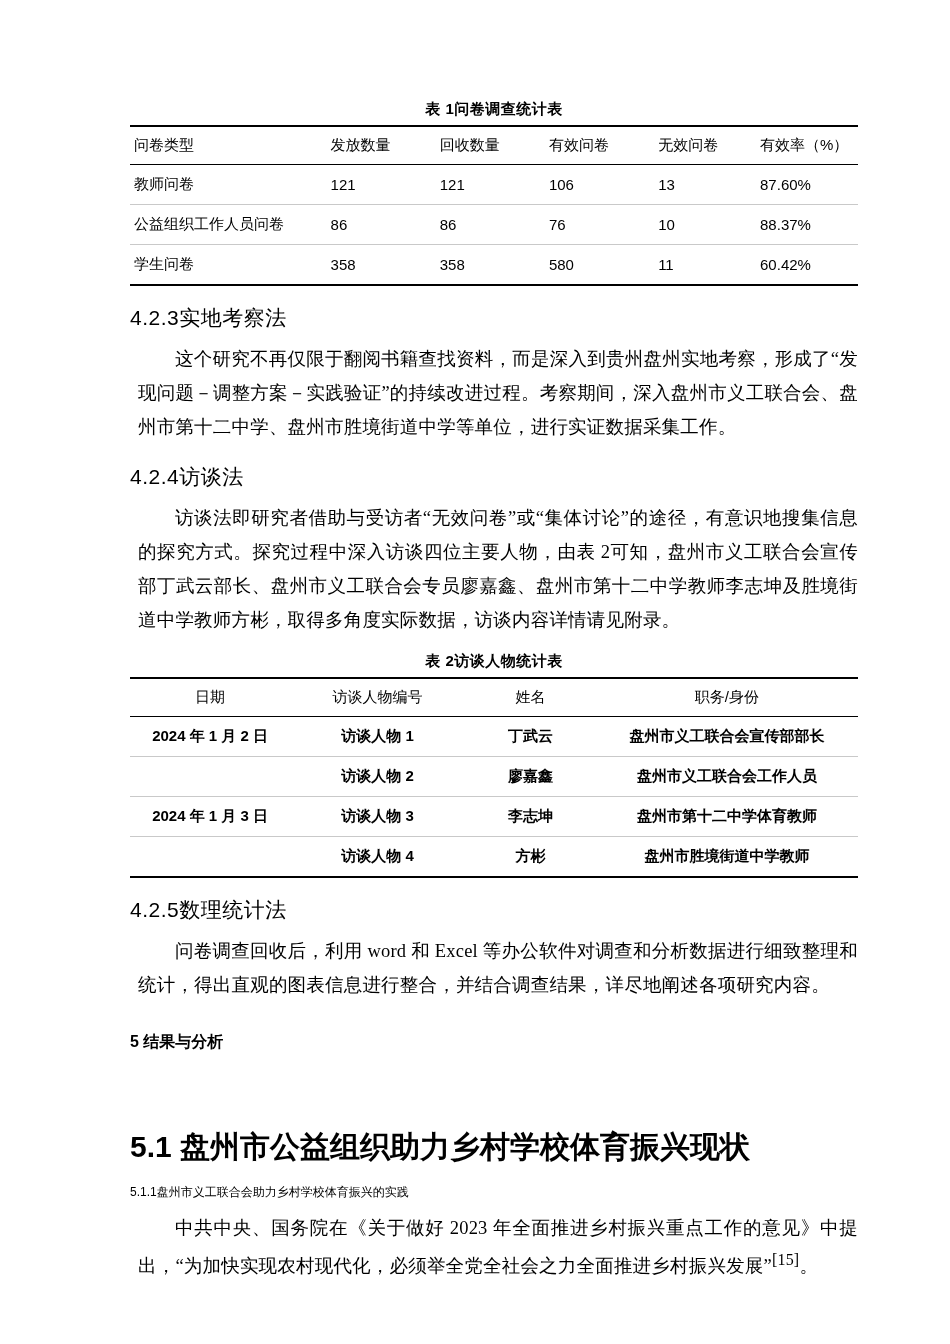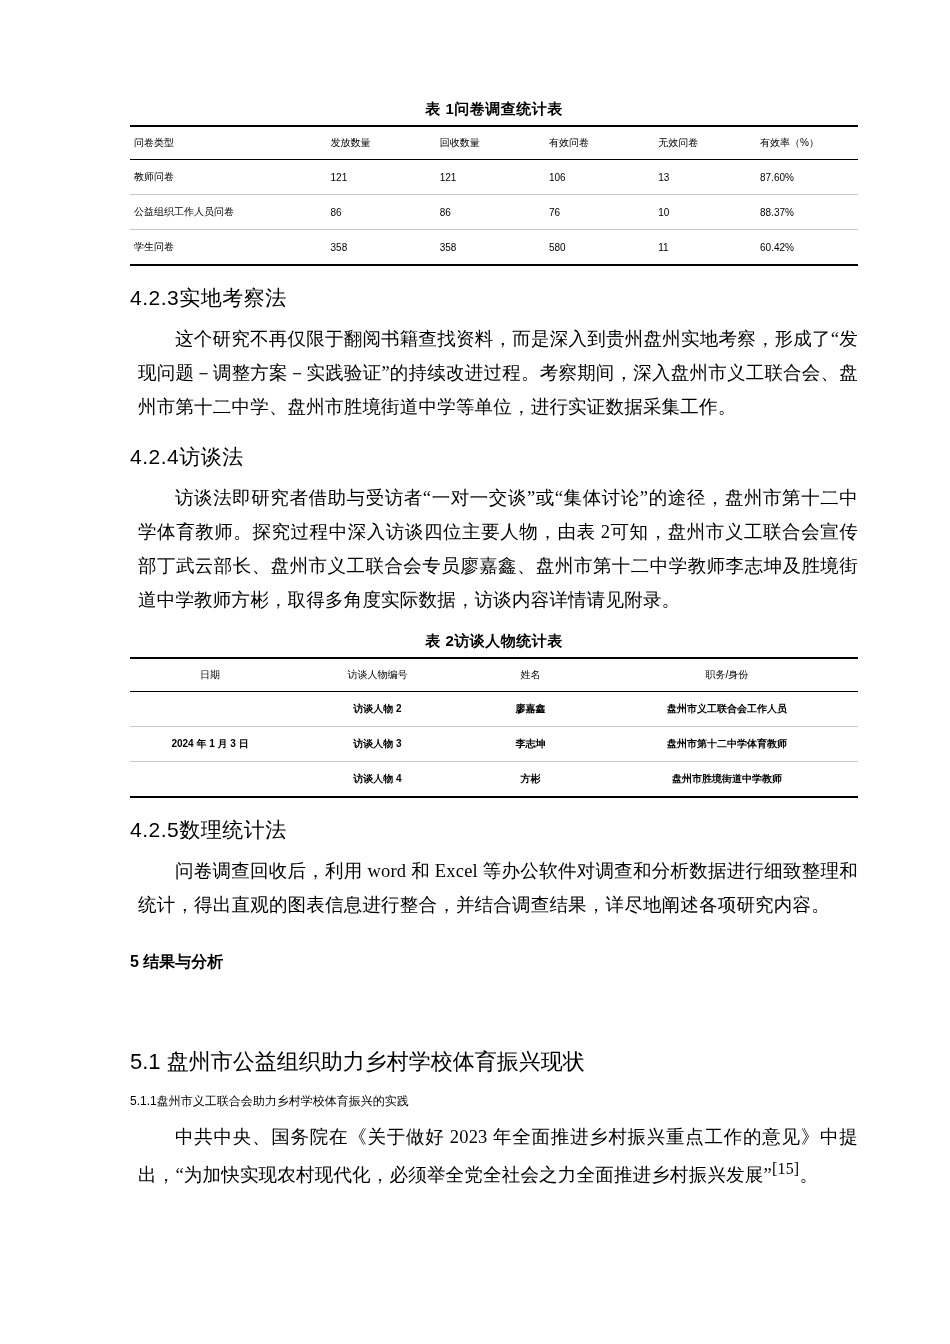--- a/index.html
+++ b/index.html
@@ -28,21 +28,21 @@
     font-family: "Liberation Sans", sans-serif;
     font-size: 15px;
     font-weight: bold;
     margin: 0 0 6px 0;
     letter-spacing: 0.5px;
   }
   table.doc-table {
     width: 100%;
     border-collapse: collapse;
     font-family: "Liberation Sans", sans-serif;
-    font-size: 10px;
+    font-size: 15px;
   }
   table.doc-table thead th {
     font-weight: normal;
     text-align: left;
     padding: 9px 4px 9px 4px;
     border-top: 2.2px solid #000;
     border-bottom: 1.1px solid #000;
     white-space: nowrap;
   }
   table.doc-table tbody td {
@@ -82,22 +82,22 @@
     letter-spacing: 0.5px;
   }
   h2.sec-big {
     font-family: "Liberation Sans", sans-serif;
     font-size: 16px;
     font-weight: bold;
     margin: 30px 0 18px 0;
   }
   h3.sec-mid {
     font-family: "Liberation Sans", sans-serif;
-    font-size: 22px;
-    font-weight: normal;
+    font-size: 30px;
+    font-weight: bold;
     margin: 34px 0 12px 0;
   }
   h4.sec-sub {
     font-family: "Liberation Sans", sans-serif;
     font-size: 12px;
     font-weight: normal;
     margin: 16px 0 10px 0;
   }
 
   
@@ -167,41 +167,47 @@
           <td>60.42%</td>
         </tr>
       </tbody>
     </table>
   </div>
 
   <h3 class="sec">4.2.3实地考察法</h3>
   <p class="body">这个研究不再仅限于翻阅书籍查找资料，而是深入到贵州盘州实地考察，形成了“发现问题－调整方案－实践验证”的持续改进过程。考察期间，深入盘州市义工联合会、盘州市第十二中学、盘州市胜境街道中学等单位，进行实证数据采集工作。</p>
 
   <h3 class="sec">4.2.4访谈法</h3>
-  <p class="body">访谈法即研究者借助与受访者“一对一交谈”或“集体讨论”的途径，盘州市第十二中学体育教师。探究过程中深入访谈四位主要人物，由表 2可知，盘州市义工联合会宣传部丁武云部长、盘州市义工联合会专员廖嘉鑫、盘州市第十二中学教师李志坤及胜境街道中学教师方彬，取得多角度实际数据，访谈内容详情请见附录。</p>
+  <p class="body">访谈法即研究者借助与受访者“无效问卷”或“集体讨论”的途径，有意识地搜集信息的探究方式。探究过程中深入访谈四位主要人物，由表 2可知，盘州市义工联合会宣传部丁武云部长、盘州市义工联合会专员廖嘉鑫、盘州市第十二中学教师李志坤及胜境街道中学教师方彬，取得多角度实际数据，访谈内容详情请见附录。</p>
 
   <div>
     <div class="table-caption">表 2访谈人物统计表</div>
     <table class="doc-table t2">
       <colgroup>
           <col class="c0">
           <col class="c1">
           <col class="c2">
           <col class="c3">
         </colgroup>
       <thead>
         <tr>
           <th>日期</th>
           <th>访谈人物编号</th>
           <th>姓名</th>
           <th>职务/身份</th>
         </tr>
       </thead>
       <tbody>
         <tr>
+          <td>2024 年 1 月 2 日</td>
+          <td>访谈人物 1</td>
+          <td>丁武云</td>
+          <td>盘州市义工联合会宣传部部长</td>
+        </tr>
+        <tr>
           <td></td>
           <td>访谈人物 2</td>
           <td>廖嘉鑫</td>
           <td>盘州市义工联合会工作人员</td>
         </tr>
         <tr>
           <td>2024 年 1 月 3 日</td>
           <td>访谈人物 3</td>
           <td>李志坤</td>
           <td>盘州市第十二中学体育教师</td>

